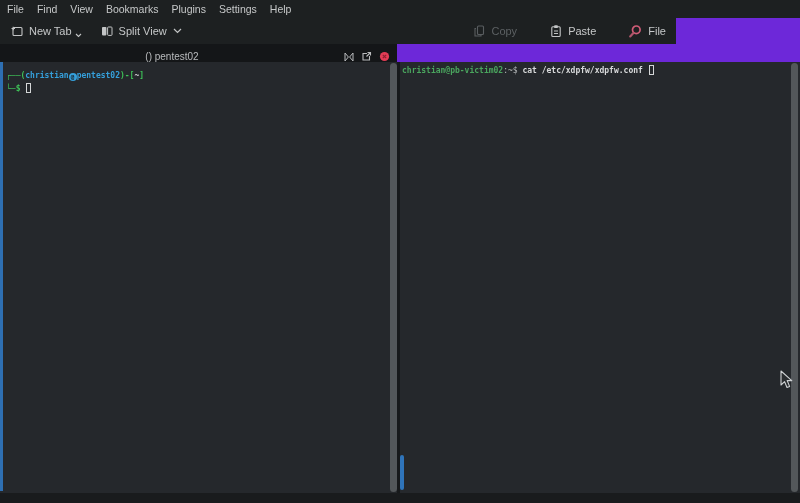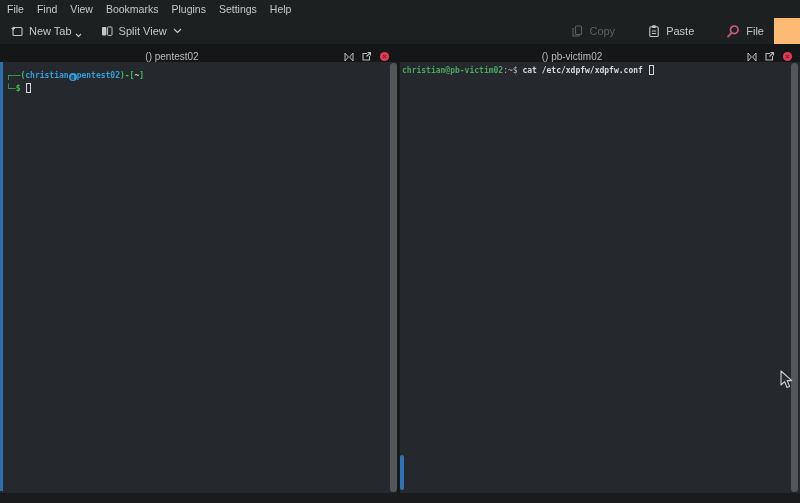--- a/index.html
+++ b/index.html
@@ -1,27 +1,27 @@
 <!DOCTYPE html>
 <html><head>
 <meta charset="utf-8">
 <style>
   * { margin:0; padding:0; box-sizing:border-box; }
   html,body { width:800px; height:503px; background:#101213; }
   body { font-family:"Liberation Sans", sans-serif; }
-  .app { position:relative; width:800px; height:503px; background:#fdba74; overflow:hidden; }
+  .app { position:relative; width:800px; height:503px; background:#6d28d9; overflow:hidden; }
 
   
   .menubar { position:absolute; top:0; left:0; width:800px; height:18px;
              display:flex; align-items:center; padding-left:7px; gap:13px;
              font-size:10.5px; color:#c6c8c9; background:#1d2021; }
   .menubar span { cursor:default; }
 
   
-  .toolbar { position:absolute; top:18px; left:0; width:774px; height:26px;
+  .toolbar { position:absolute; top:18px; left:0; width:676px; height:26px;
              display:flex; align-items:center; padding:0 10px; background:#1d2021; }
   .tb-left { display:flex; align-items:center; gap:18px; }
   .tb-right { margin-left:auto; display:flex; align-items:center; gap:32px; }
   .tb-btn { display:flex; align-items:center; gap:5px; font-size:11px; color:#c6c8c9; }
   .tb-btn.disabled { color:#5c6063; }
   .caret-down { margin-left:1px; }
   .newtab-caret { position:relative; top:4px; margin-left:-2px; }
 
   
   .tabbar { position:absolute; top:44px; height:18px; background:#141618;
@@ -166,42 +166,20 @@
       </span>
       <span>
         <svg width="11" height="11" viewBox="0 0 11 11">
           <circle cx="5.5" cy="5.5" r="4.6" fill="#e23c55"></circle>
           <path d="M3.8,3.8 L7.2,7.2 M7.2,3.8 L3.8,7.2" stroke="#8f1f30" stroke-width="1.2"></path>
         </svg>
       </span>
     </div>
   </div>
 
-  <div class="tabbar right">
-    <div class="tab-title">() pb-victim02</div>
-    <div class="tab-icons">
-      <span>
-        <svg width="10" height="10" viewBox="0 0 10 10">
-          <path d="M1,1 L4.4,5 L1,9 Z M9,1 L5.6,5 L9,9 Z" fill="none" stroke="#b9bbbd" stroke-width="1"></path>
-        </svg>
-      </span>
-      <span>
-        <svg width="11" height="11" viewBox="0 0 11 11">
-          <path d="M6,2.5 L2,2.5 L2,9 L8.5,9 L8.5,5" fill="none" stroke="#b9bbbd" stroke-width="1.1"></path>
-          <path d="M6.5,1.5 L9.5,1.5 L9.5,4.5 M9.5,1.5 L5.5,5.5" fill="none" stroke="#b9bbbd" stroke-width="1.1"></path>
-        </svg>
-      </span>
-      <span>
-        <svg width="11" height="11" viewBox="0 0 11 11">
-          <circle cx="5.5" cy="5.5" r="4.6" fill="#e23c55"></circle>
-          <path d="M3.8,3.8 L7.2,7.2 M7.2,3.8 L3.8,7.2" stroke="#8f1f30" stroke-width="1.2"></path>
-        </svg>
-      </span>
-    </div>
-  </div>
 
   <div class="pane left">
     <div class="accent-line"></div>
     <div class="term-content"><div class="tline"><span class="seg-green">┌──(</span><span class="seg-blue">christian</span><span class="seg-at">@</span><span class="seg-blue">pentest02</span><span class="seg-green">)-[</span><span class="seg-white">~</span><span class="seg-green">]</span></div><div class="tline"><span class="seg-green">└─$</span><span class="seg-fg"> </span><span class="seg-cursor"></span></div></div>
   </div>
 
   <div class="splitter"></div>
 
   <div class="pane right">
     <div class="term-content"><div class="tline"><span class="seg-green2">christian@pb-victim02</span><span class="seg-fg">:~$ </span><span class="seg-fgb">cat /etc/xdpfw/xdpfw.conf</span><span class="seg-fg"> </span><span class="seg-cursor"></span></div></div>

